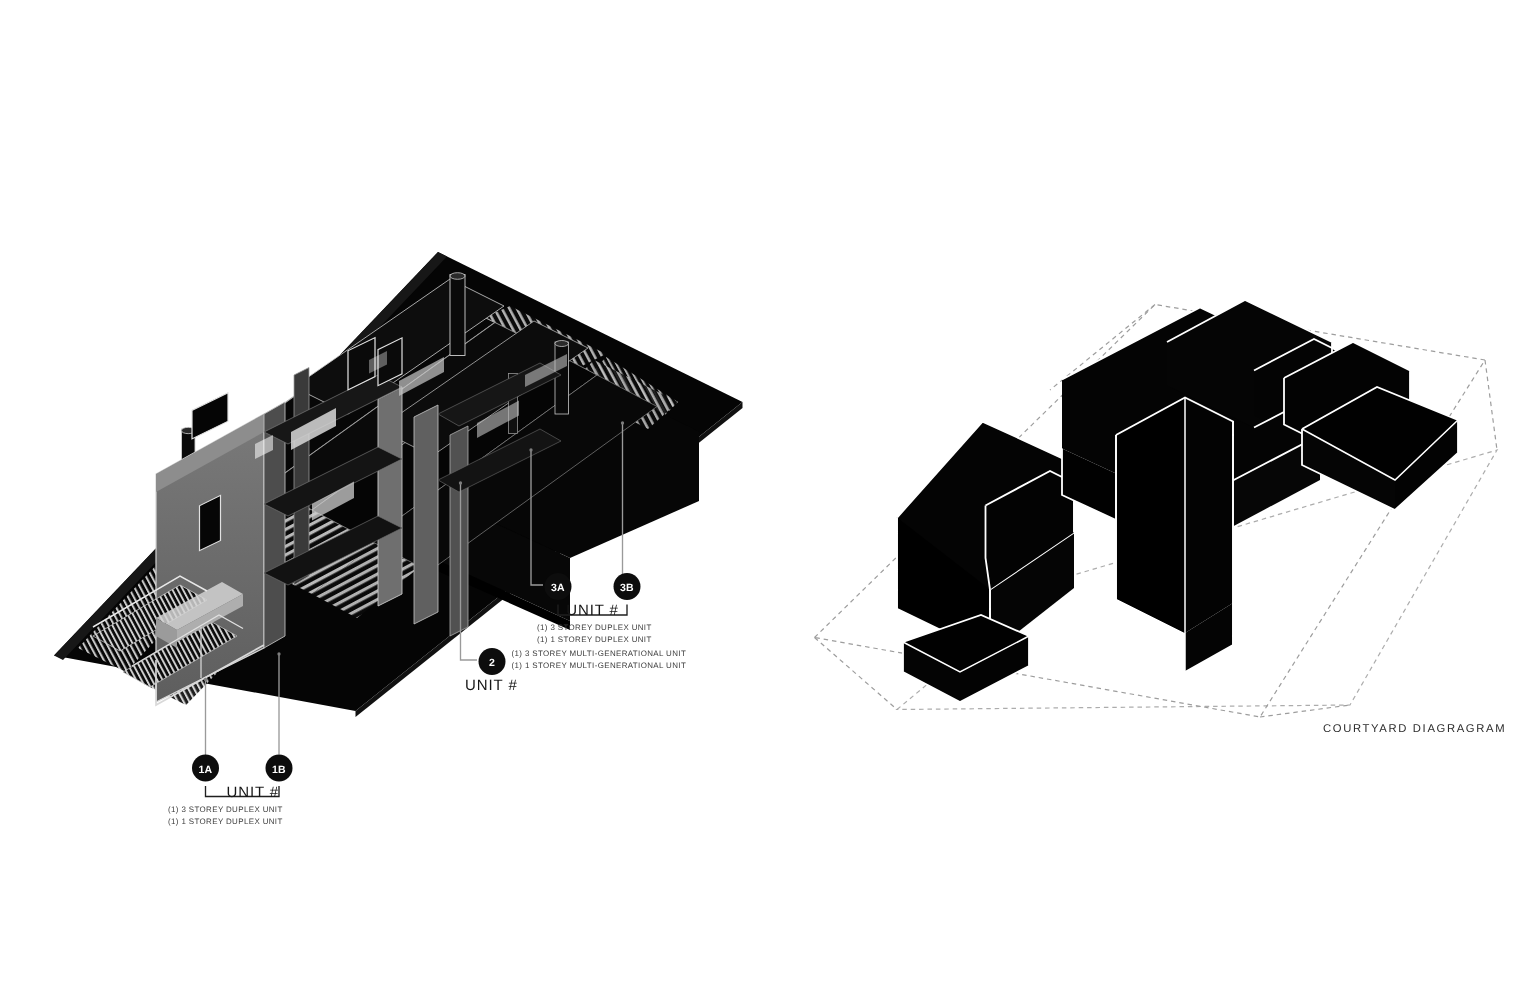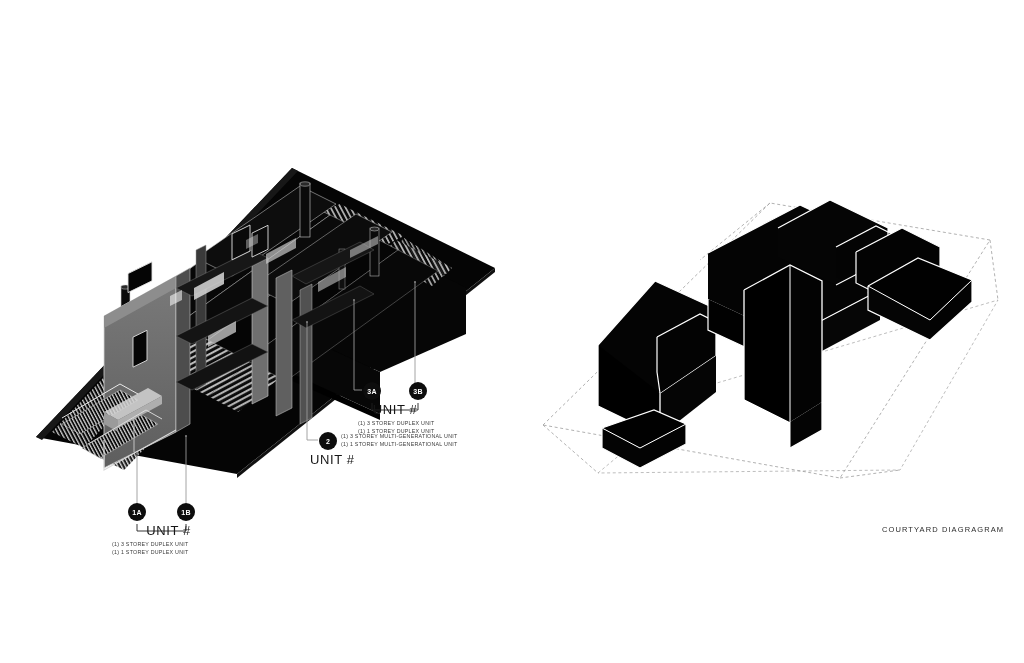--- a/index.html
+++ b/index.html
@@ -26,21 +26,21 @@
     left: 0;
     width: 1024px;
     height: 663px;
   }
   
   .callout-block {
     position: absolute;
     white-space: nowrap;
   }
   .unit-bracket-label {
-    font-size: 13px;
+    font-size: 10px;
     letter-spacing: 0.6px;
     color: #161616;
     font-family: "Liberation Sans", sans-serif;
     text-align: center;
   }
   .note-line {
     font-size: 5.3px;
     letter-spacing: 0.25px;
     line-height: 7.6px;
     color: #3a3a3a;
@@ -53,21 +53,20 @@
     fill: #ffffff;
     letter-spacing: 0.2px;
   }
   .diagram-caption {
     position: absolute;
     font-size: 7.5px;
     letter-spacing: 1.1px;
     color: #2b2b2b;
     font-family: "Liberation Sans", sans-serif;
     white-space: nowrap;
-    margin-top: 44px;
   }
 </style>
 </head>
 <body>
 
 <div id="sheet">
 
   <svg class="svg-layer" viewBox="0 0 1024 663">
     <defs>
 

